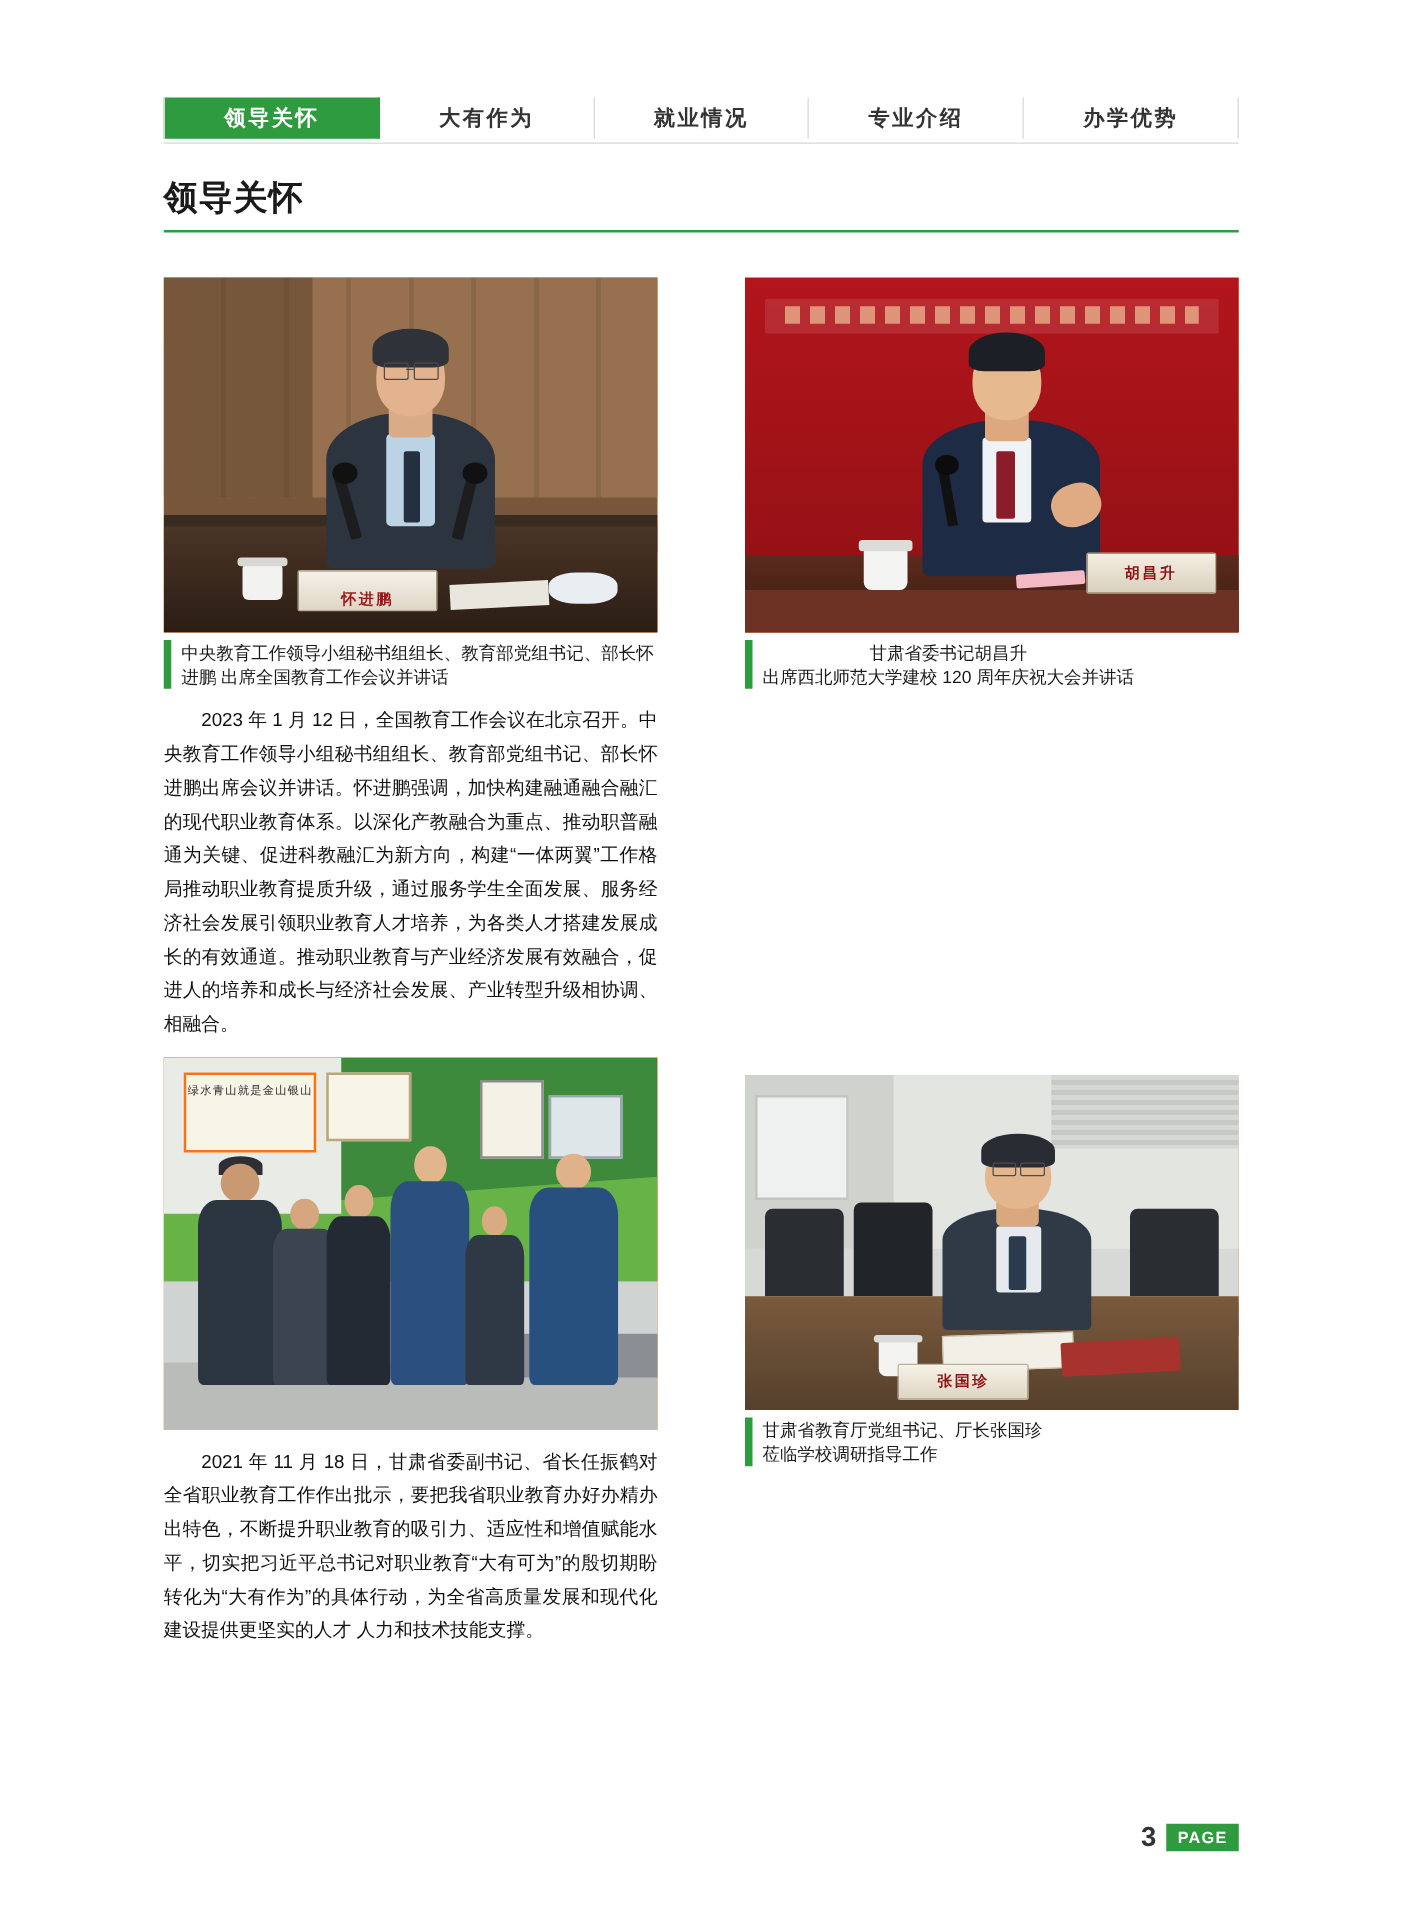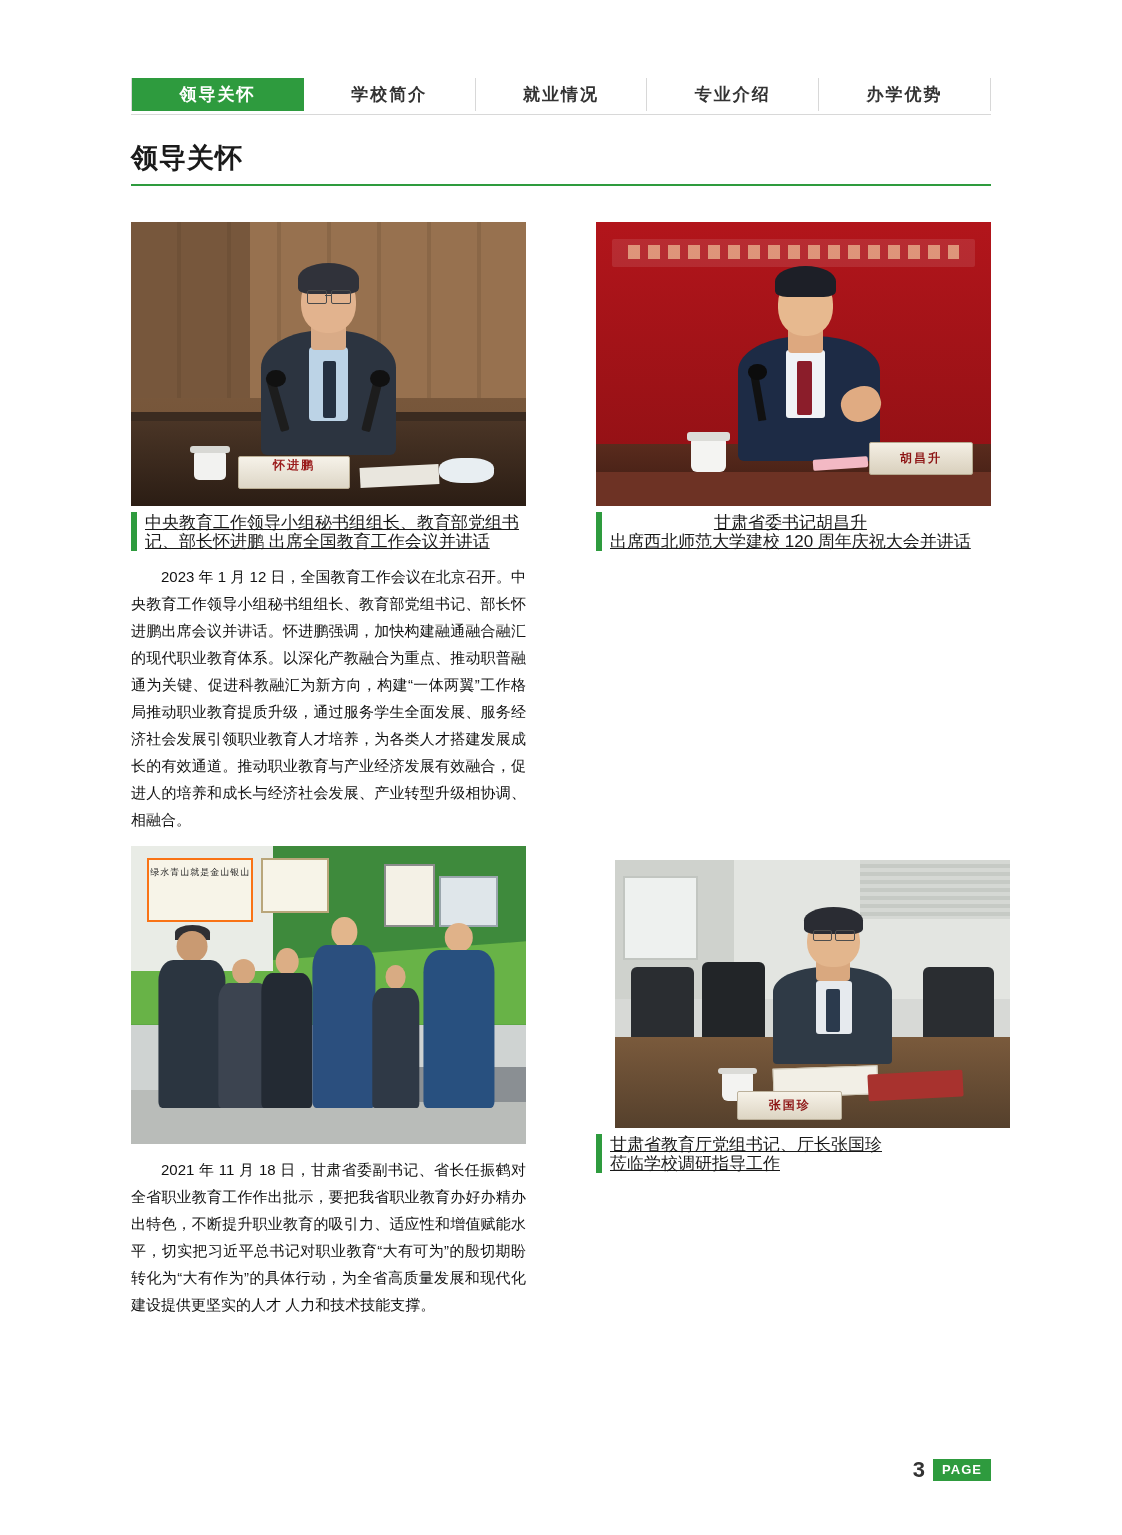--- a/index.html
+++ b/index.html
@@ -99,25 +99,24 @@
     margin-top: 6px;
     min-height: 36px;
   }
   .caption-bar {
     width: 6px;
     background: #2e9b3e;
     flex: 0 0 6px;
     margin-right: 8px;
   }
   .caption-text {
-    font-size: 17px;
+    font-size: 14px;
     line-height: 19px;
     color: #1a1a1a;
     padding-top: 1px;
-    text-decoration: underline;
   }
 
   .body-text {
     margin-top: 12px;
     font-size: 15px;
     line-height: 27px;
     color: #111111;
     text-align: justify;
     text-justify: inter-ideograph;
     text-indent: 2em;
@@ -166,21 +165,21 @@
   .p1-hair { left: 42.3%; top: 14.5%; width: 15.4%; height: 11%; background: #30323a; border-radius: 50% 50% 20% 20%; }
   .p1-glass-l { left: 44.5%; top: 24%; width: 4.6%; height: 4%; border: 1.4px solid #4a4a4a; border-radius: 2px; }
   .p1-glass-r { left: 50.6%; top: 24%; width: 4.6%; height: 4%; border: 1.4px solid #4a4a4a; border-radius: 2px; }
   .p1-glass-b { left: 49.1%; top: 25.6%; width: 1.6%; height: 1.4px; background: #4a4a4a; }
   .p1-mic1 { left: 36%; top: 54%; width: 2.2%; height: 20%; background: #1d1d1d; transform: rotate(-16deg); border-radius: 2px; }
   .p1-mic1h { left: 34.2%; top: 52%; width: 5%; height: 6%; background: #111; border-radius: 50%; }
   .p1-mic2 { left: 60%; top: 54%; width: 2.2%; height: 20%; background: #1d1d1d; transform: rotate(14deg); border-radius: 2px; }
   .p1-mic2h { left: 60.5%; top: 52%; width: 5%; height: 6%; background: #111; border-radius: 50%; }
   .p1-nameplate { left: 27%; bottom: 6%; width: 28%; height: 11%;
      background: linear-gradient(180deg,#f6f2e9,#ddd6c6); border: 1px solid #b9ad93; border-radius: 2px;
-     display: flex; align-items: flex-start; justify-content: center; }
+     display: flex; align-items: flex-end; justify-content: center; }
   .p1-nameplate span { color: #9a1b1b; font-size: 12px; font-weight: bold; letter-spacing: 2px; }
   .p1-paper { left: 58%; bottom: 7%; width: 20%; height: 7%; background: #e9e6de; transform: rotate(-3deg); }
   .p1-mask { left: 78%; bottom: 8%; width: 14%; height: 9%; background: #e8eef2; border-radius: 40%; }
   .p1-cup { left: 16%; bottom: 9%; width: 8%; height: 10%; background: #f2f2f0; border-radius: 3px 3px 5px 5px; }
   .p1-cup-lid { left: 15%; bottom: 18.5%; width: 10%; height: 2.5%; background: #d8d8d4; border-radius: 3px; }
 
   
   .p2-bg { inset: 0; background: linear-gradient(180deg,#b2151b 0%, #8e1014 100%); }
   .p2-banner { left: 4%; top: 6%; width: 92%; height: 10%; background: rgba(255,255,255,0.10); border-radius: 2px; }
   .p2-banner-txt { left: 8%; top: 8%; width: 84%; height: 5%;
@@ -276,21 +275,21 @@
 </head>
 <body>
 
 <div class="page">
 
   <div class="nav">
     <div class="nav-item active">
       <span>领导关怀</span>
     </div>
     <div class="nav-item">
-      <span>学校简介</span>
+      <span>大有作为</span>
     </div>
     <div class="nav-item">
       <span>就业情况</span>
     </div>
     <div class="nav-item">
       <span>专业介绍</span>
     </div>
     <div class="nav-item">
       <span>办学优势</span>
     </div>
@@ -401,21 +400,21 @@
         </div>
       <div class="ph fig p3-f6">
           <div class="h"></div>
           <div class="b"></div>
         </div>
     </div>
     <div class="body-text">2021 年 11 月 18 日，甘肃省委副书记、省长任振鹤对全省职业教育工作作出批示，要把我省职业教育办好办精办出特色，不断提升职业教育的吸引力、适应性和增值赋能水平，切实把习近平总书记对职业教育“大有可为”的殷切期盼转化为“大有作为”的具体行动，为全省高质量发展和现代化建设提供更坚实的人才 人力和技术技能支撑。</div>
   </div>
 
   <div class="block col-right" style="top:860px;">
-    <div class="photo" style="height:268px;margin-left:19px;">
+    <div class="photo" style="height:268px;">
       <div class="ph p4-bg"></div>
       <div class="ph p4-wall"></div>
       <div class="ph p4-wall2"></div>
       <div class="ph p4-win"></div>
       <div class="ph p4-blind"></div>
       <div class="ph p4-chair1"></div>
       <div class="ph p4-chair2"></div>
       <div class="ph p4-chair3"></div>
       <div class="ph p4-table2"></div>
       <div class="ph p4-table"></div>

